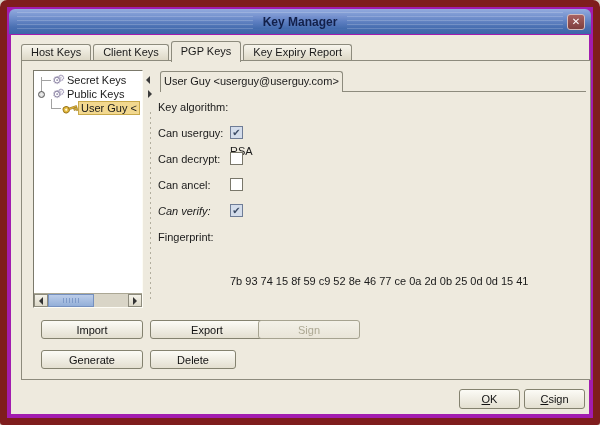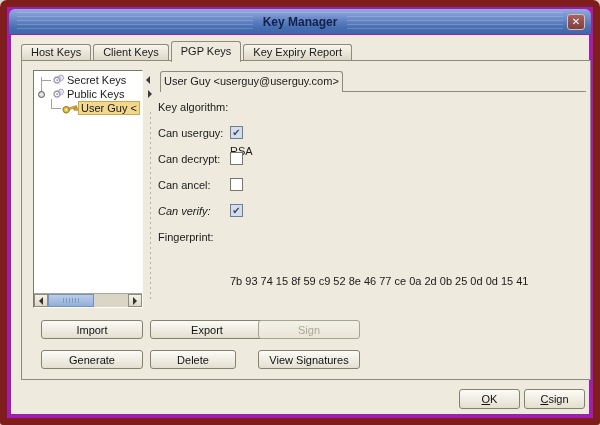--- a/index.html
+++ b/index.html
@@ -158,21 +158,20 @@
         <span class="checkbox checked" style="top:143px;">✔</span>
 
         <span class="drow-label" style="top:170px;">Fingerprint:</span>
         <span class="drow-value" style="top:170px;">7b 93 74 15 8f 59 c9 52 8e 46 77 ce 0a 2d 0b 25 0d 0d 15 41</span>
 
         <div class="btn" style="left:19px;top:259px;width:102px;">Import</div>
         <div class="btn" style="left:128px;top:259px;width:114px;">Export</div>
         <div class="btn disabled" style="left:236px;top:259px;width:102px;">Sign</div>
         <div class="btn" style="left:19px;top:289px;width:102px;">Generate</div>
         <div class="btn" style="left:128px;top:289px;width:86px;">Delete</div>
-        <div class="btn" style="left:236px;top:289px;width:102px;">View Signatures</div>
       </div>
 
       <div class="btn" style="left:448px;top:354px;width:61px;height:20px;">
         <span class="mn">O</span>
           <span>K</span>
       </div>
       <div class="btn" style="left:513px;top:354px;width:61px;height:20px;">
         <span class="mn">C</span>
           <span>sign</span>
       </div>

